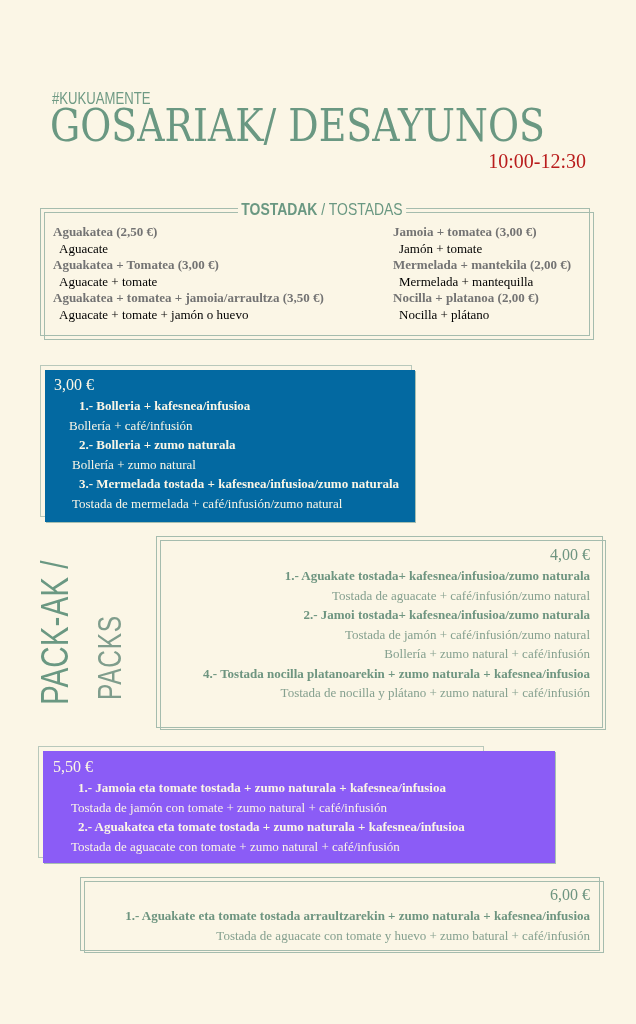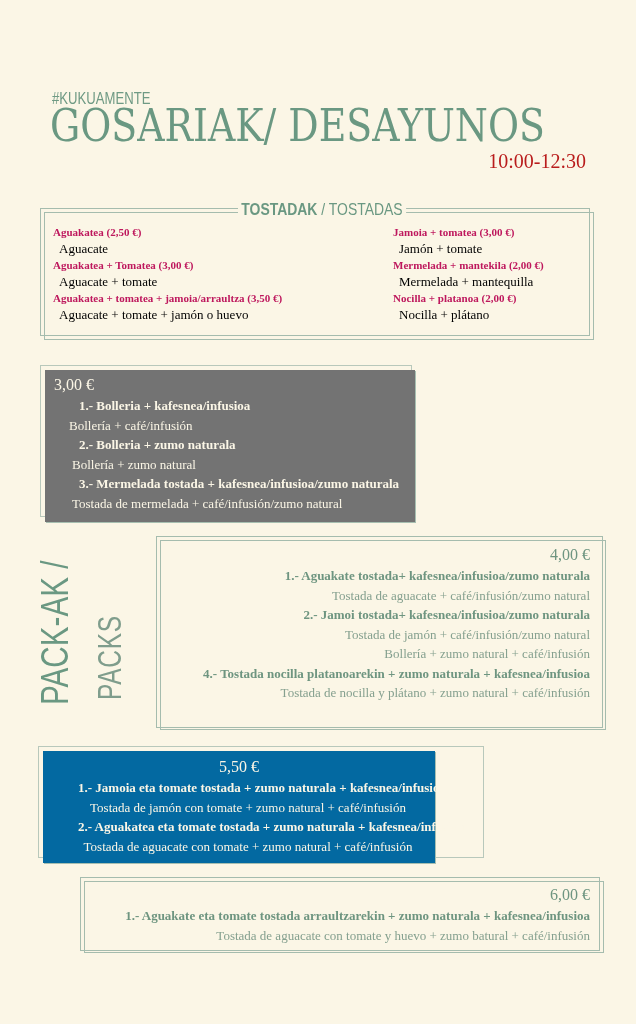--- a/index.html
+++ b/index.html
@@ -41,33 +41,33 @@
   .tost-title {
     left: 238px; top: 200px; padding: 0 4px;
     background: #fbf6e6;
     font-family: "Liberation Sans", sans-serif;
     font-size: 17px; color: #6a9882;
     white-space: nowrap;
     transform: scaleX(0.82); transform-origin: left top;
   }
   .tost-title b { font-weight: bold; }
   .tost-col { font-size: 12.5px; line-height: 16.5px; }
-  .tost-col .b { font-weight: bold; color: #be185d; font-family: "Liberation Serif", serif; font-size: 11px; }
+  .tost-col .b { font-weight: bold; color: #737373; font-family: "Liberation Serif", serif; font-size: 13px; }
   .tost-col .s { padding-left: 6px; color: #000000; font-family: "Liberation Serif", serif; font-size: 13px; }
   .colL { left: 53px; top: 224px; }
   .colR { left: 393px; top: 224px; }
 
   
   .pack-line-b { font-weight: bold; font-family: "Liberation Serif", serif; font-size: 13px; line-height: 19.5px; white-space: nowrap; margin-left: 25px; }
   .pack-line-s { font-family: "Liberation Serif", serif; font-size: 13px; line-height: 19.5px; white-space: nowrap; }
   .price { font-family: "Liberation Serif", serif; font-size: 16px; line-height: 22px; }
 
   
   .g1-outline { left: 40px; top: 365px; width: 372px; height: 152px; border: 1.5px solid #b8c8bb; }
-  .g1 { left: 45px; top: 370px; width: 370px; height: 152px; background: #737373; color: #fbf6e6; padding: 4px 9px; box-shadow: 1px 1px 0 #a7bfb1; }
+  .g1 { left: 45px; top: 370px; width: 370px; height: 152px; background: #0369a1; color: #fbf6e6; padding: 4px 9px; box-shadow: 1px 1px 0 #a7bfb1; }
 
   
   .c1-outline1 { left: 156px; top: 536px; width: 447px; height: 192px; border: 1.5px solid #a5bcae; }
   .c1-outline2 { left: 160px; top: 540px; width: 446px; height: 190px; border: 1.5px solid #a5bcae; }
   .c1 { left: 160px; top: 540px; width: 430px; padding: 4px 0 0 0; text-align: right; color: #6e9580; }
   .c1 .pack-line-s { color: #85a08f; }
 
   
   .vert1 {
     left: 34px; top: 705px;
@@ -83,21 +83,21 @@
     font-size: 34px; color: #7f9d8c;
     font-weight: normal;
     transform: rotate(-90deg) scaleX(0.72);
     transform-origin: left top;
     white-space: nowrap;
     letter-spacing: 1px;
   }
 
   
   .g2-outline { left: 38px; top: 746px; width: 446px; height: 112px; border: 1.5px solid #b8c8bb; }
-  .g2 { left: 43px; top: 751px; width: 392px; height: 112px; background: #0369a1; color: #fbf6e6; padding: 5px 10px; box-shadow: 1px 1px 0 #a7bfb1; text-align: center; }
+  .g2 { left: 43px; top: 751px; width: 512px; height: 112px; background: #8b5cf6; color: #fbf6e6; padding: 5px 10px; box-shadow: 1px 1px 0 #a7bfb1; }
 
   
   .c2-outline1 { left: 80px; top: 877px; width: 520px; height: 74px; border: 1.5px solid #a5bcae; }
   .c2-outline2 { left: 84px; top: 881px; width: 520px; height: 72px; border: 1.5px solid #a5bcae; }
   .c2 { left: 84px; top: 884px; width: 506px; text-align: right; color: #6e9580; }
   .c2 .pack-line-s { color: #85a08f; }
 </style>
 </head>
 <body>
 

